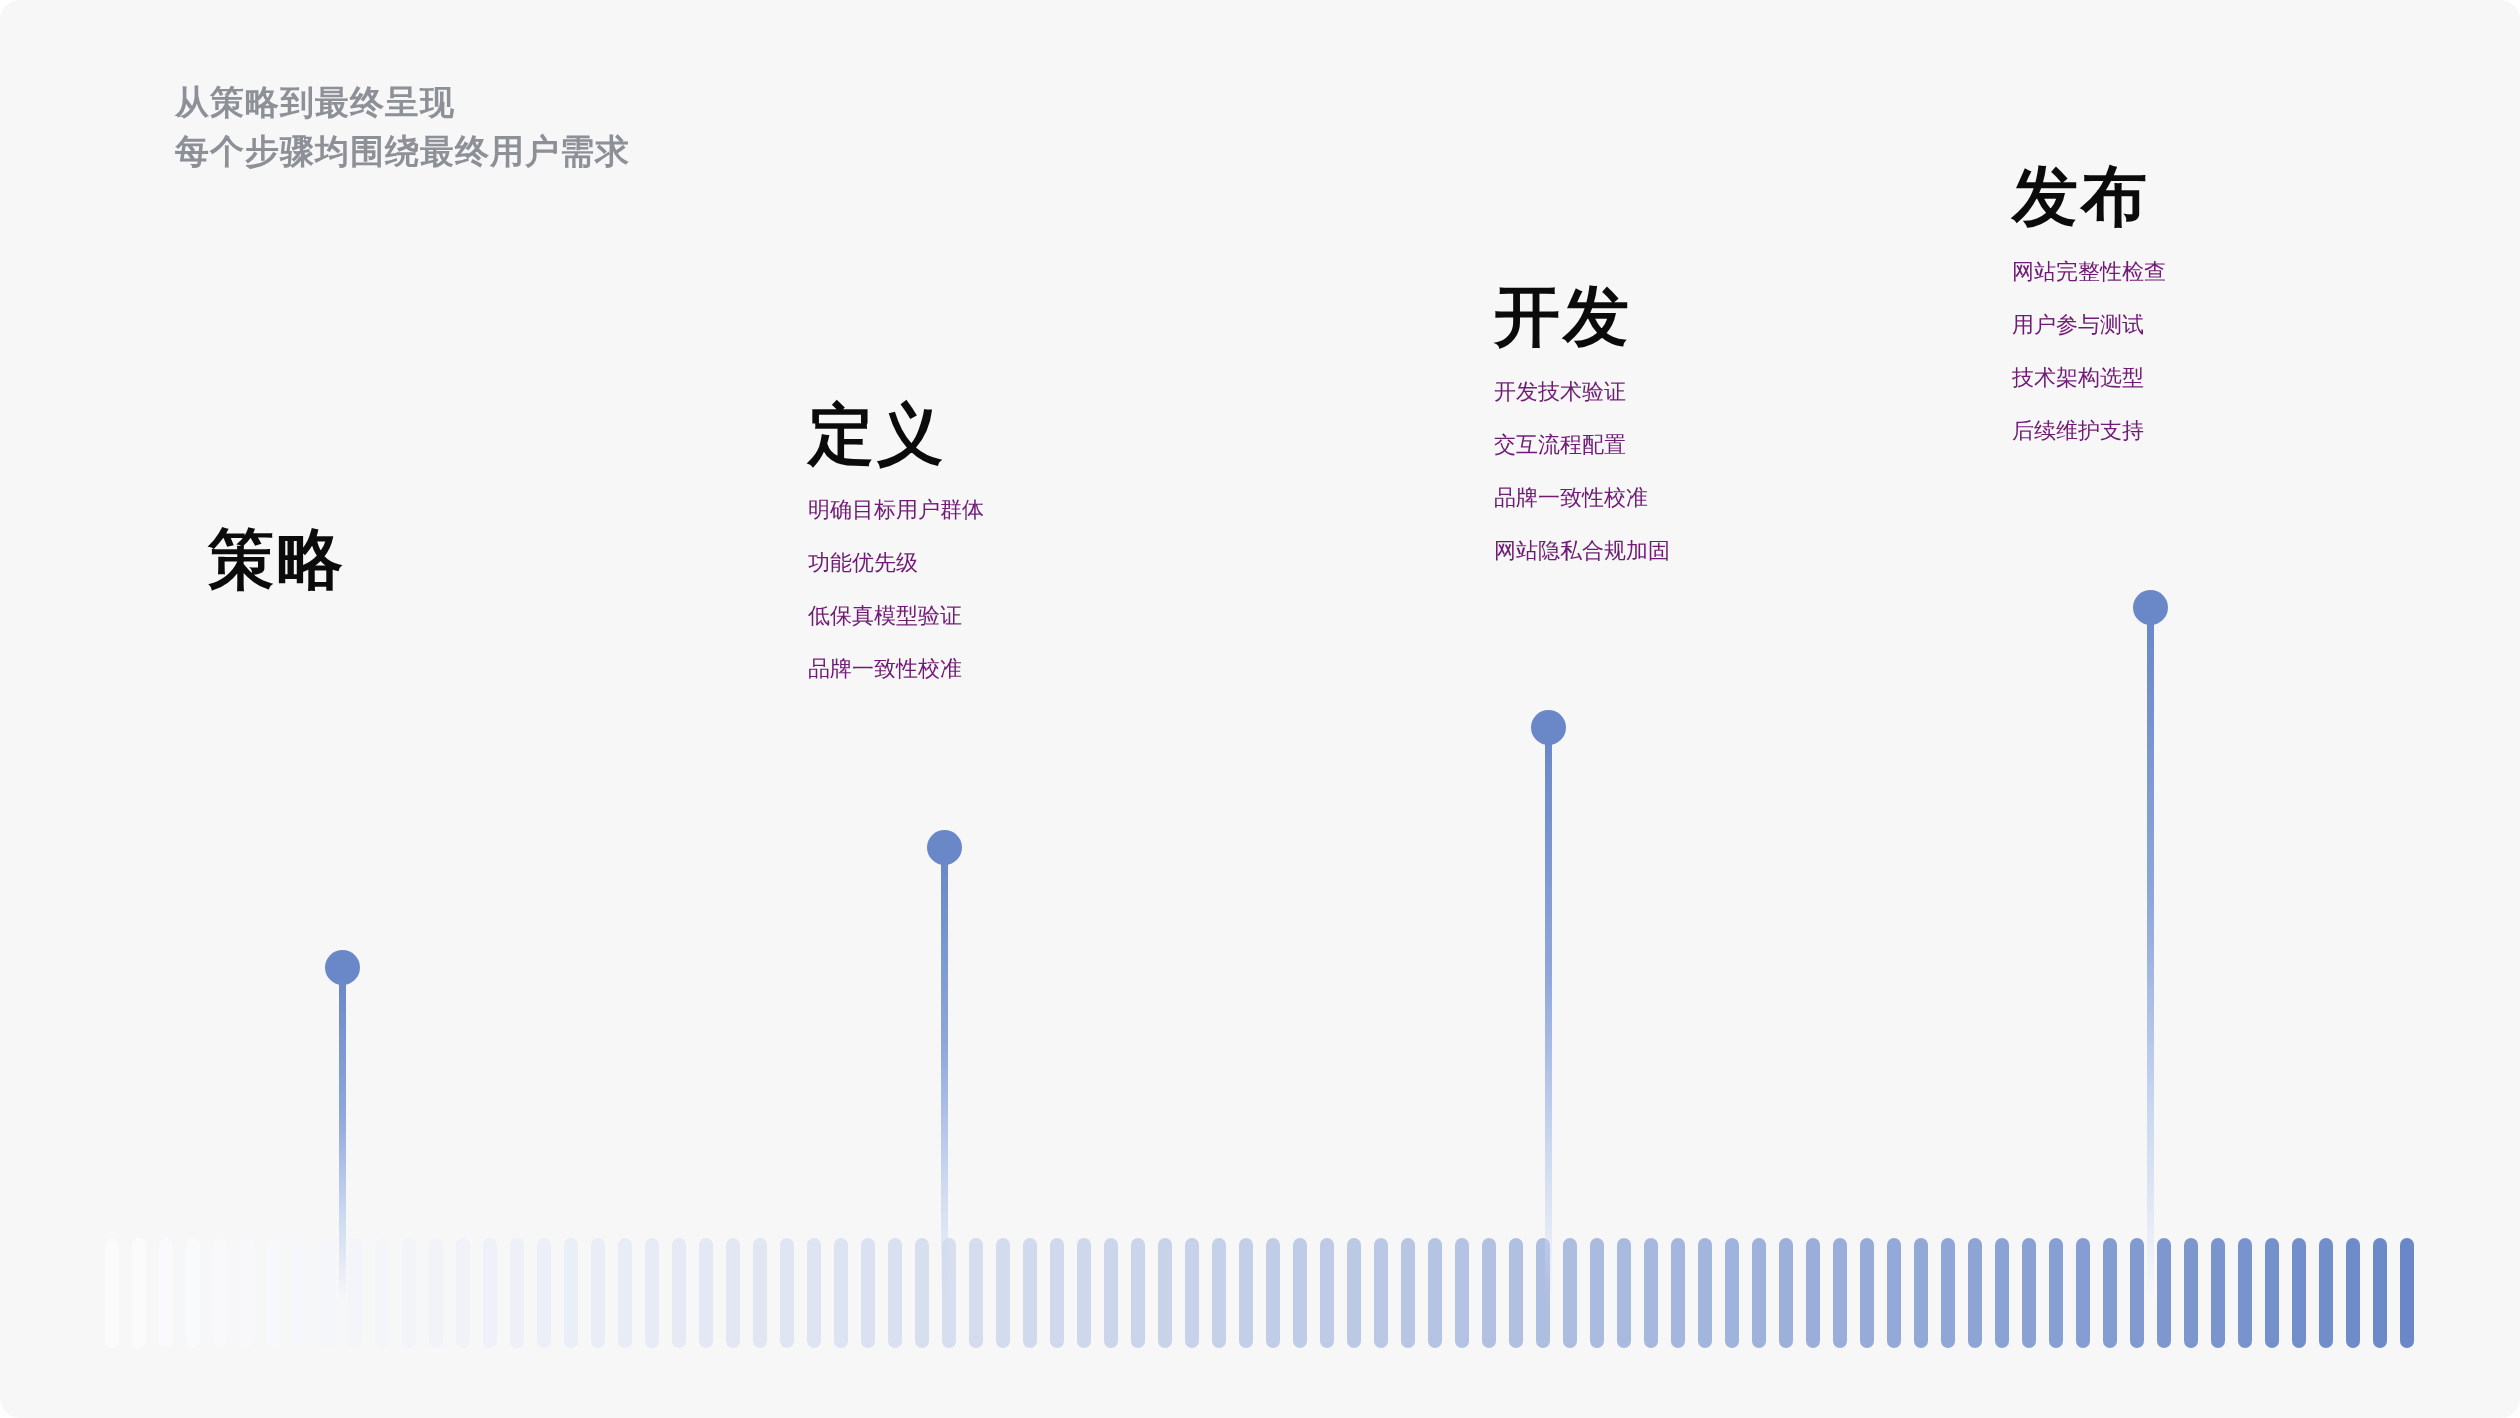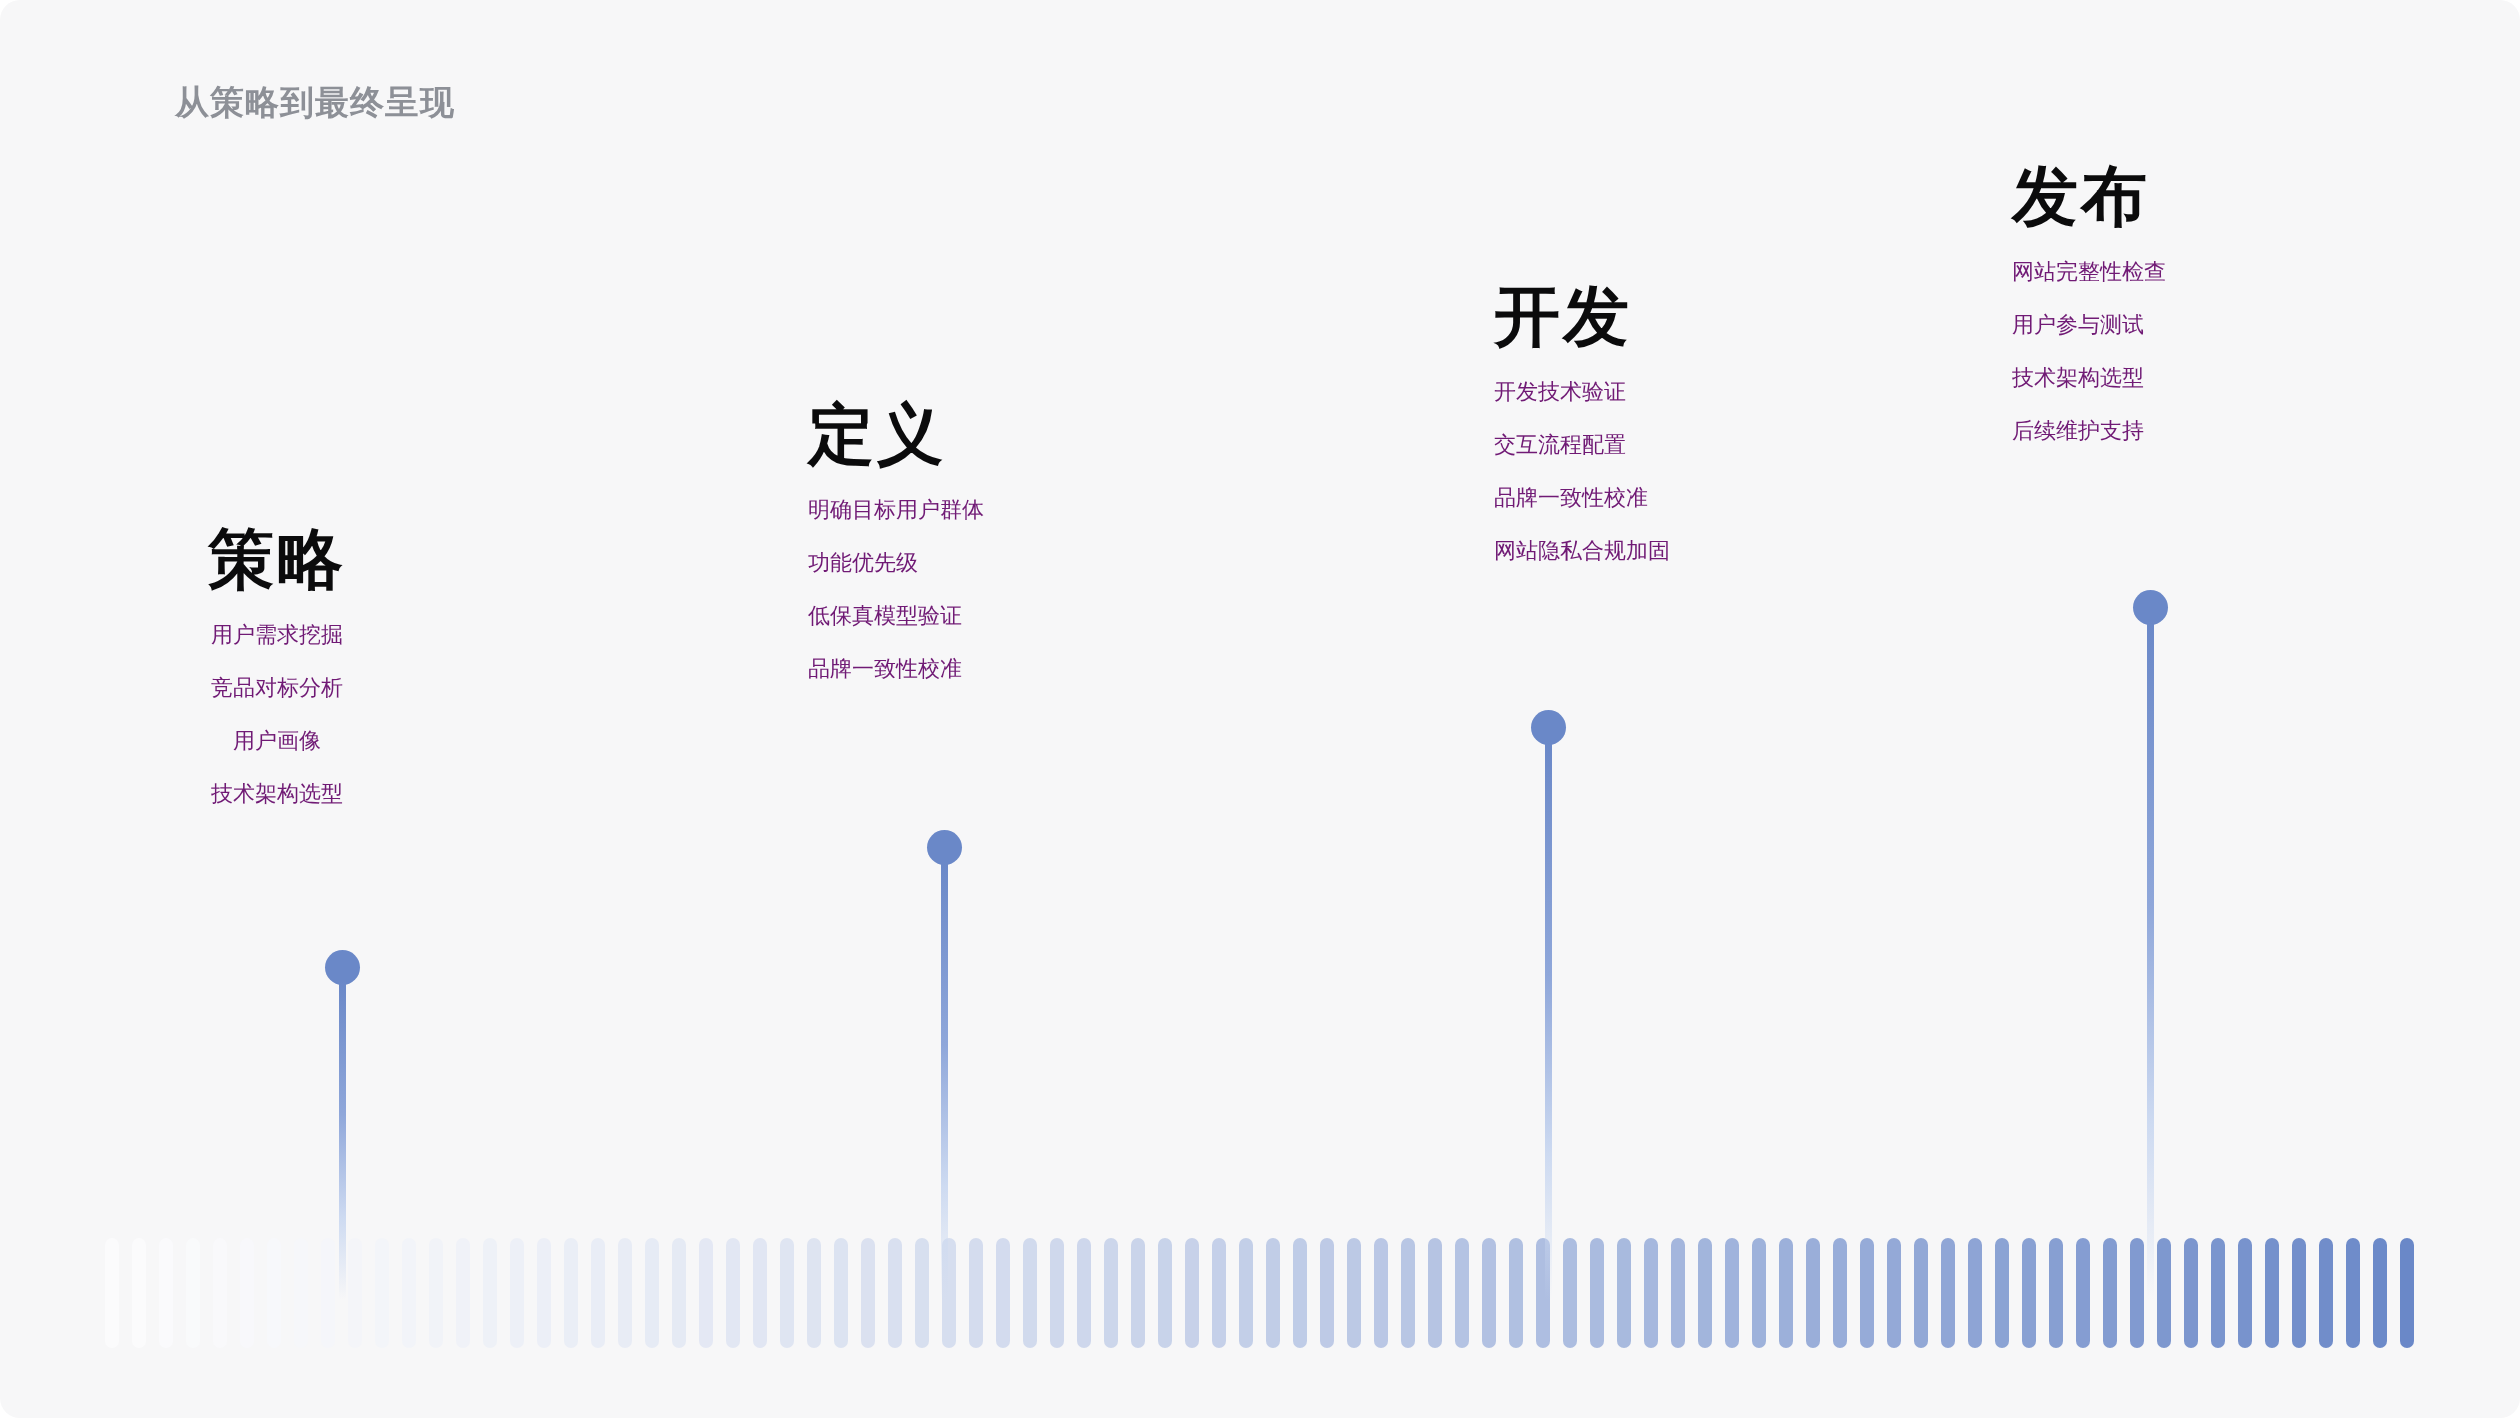--- a/index.html
+++ b/index.html
@@ -103,20 +103,21 @@
     background: #6a88c8;
   }
 </style>
 </head>
 <body>
 
 <div id="canvas">
 
   <div class="header">
     <div class="header-line">从策略到最终呈现</div>
+    <div class="header-line">每个步骤均围绕最终用户需求</div>
   </div>
 
   <div class="bars" id="bars" style="left: 105px; top: 1238px; height: 110px;">
       <div class="bar" style="width: 14px; height: 110px; margin-right: 13px; background: rgb(251, 251, 252);"></div>
       <div class="bar" style="width: 14px; height: 110px; margin-right: 13px; background: rgb(251, 251, 252);"></div>
       <div class="bar" style="width: 14px; height: 110px; margin-right: 13px; background: rgb(250, 250, 252);"></div>
       <div class="bar" style="width: 14px; height: 110px; margin-right: 13px; background: rgb(249, 250, 251);"></div>
       <div class="bar" style="width: 14px; height: 110px; margin-right: 13px; background: rgb(249, 249, 251);"></div>
       <div class="bar" style="width: 14px; height: 110px; margin-right: 13px; background: rgb(248, 248, 251);"></div>
       <div class="bar" style="width: 14px; height: 110px; margin-right: 13px; background: rgb(247, 248, 251);"></div>
@@ -197,26 +198,20 @@
       <div class="bar" style="width: 14px; height: 110px; margin-right: 13px; background: rgb(115, 143, 203);"></div>
       <div class="bar" style="width: 14px; height: 110px; margin-right: 13px; background: rgb(113, 141, 202);"></div>
       <div class="bar" style="width: 14px; height: 110px; margin-right: 13px; background: rgb(111, 140, 202);"></div>
       <div class="bar" style="width: 14px; height: 110px; margin-right: 13px; background: rgb(108, 138, 201);"></div>
       <div class="bar" style="width: 14px; height: 110px; margin-right: 13px; background: rgb(106, 136, 200);"></div>
     </div>
 
   <div id="stages-root">
       <div class="stage" style="left: 208px; top: 525px; text-align: center;">
         <div class="stage-title">策略</div>
-        <ul class="stage-items">
-          <li class="stage-item">用户需求挖掘</li>
-          <li class="stage-item">竞品对标分析</li>
-          <li class="stage-item">用户画像</li>
-          <li class="stage-item">技术架构选型</li>
-        </ul>
       </div>
       <div class="marker" style="left: 325px; top: 950px; height: 355px;">
         <div class="marker-dot" style="background: rgb(106, 136, 200);"></div>
         <div class="marker-stem" style="height: 320px;"></div>
       </div>
       <div class="stage" style="left: 808px; top: 400px;">
         <div class="stage-title">定义</div>
         <ul class="stage-items">
           <li class="stage-item">明确目标用户群体</li>
           <li class="stage-item">功能优先级</li>

